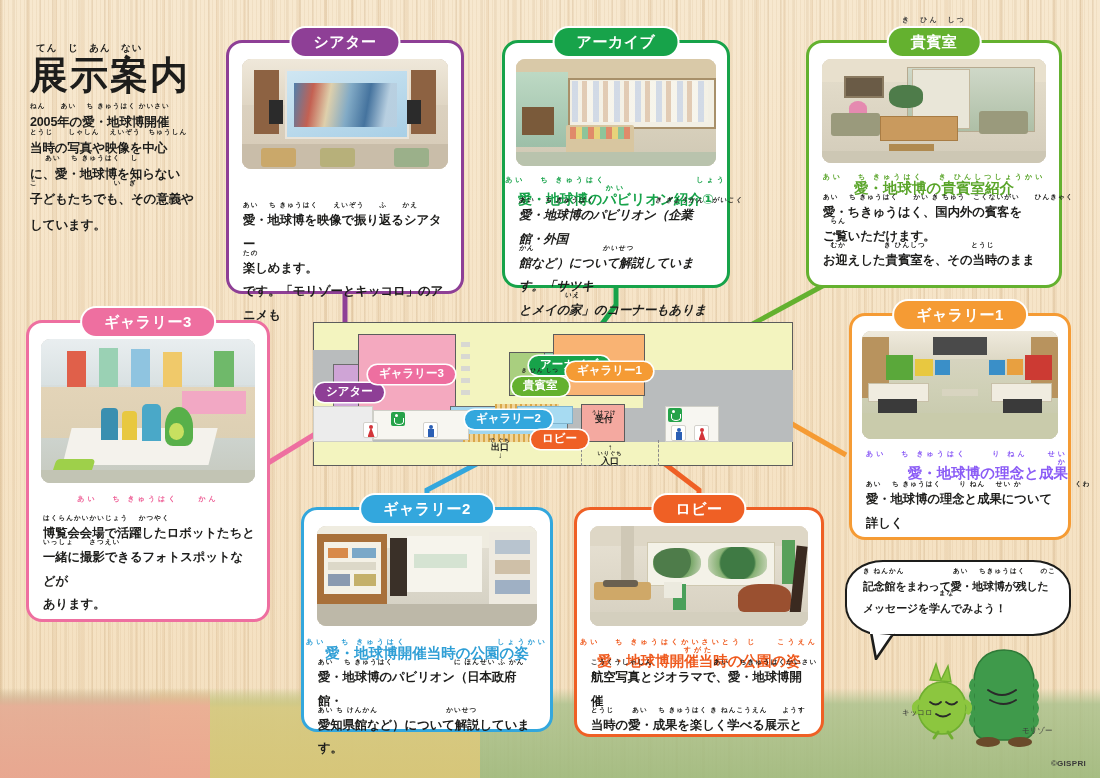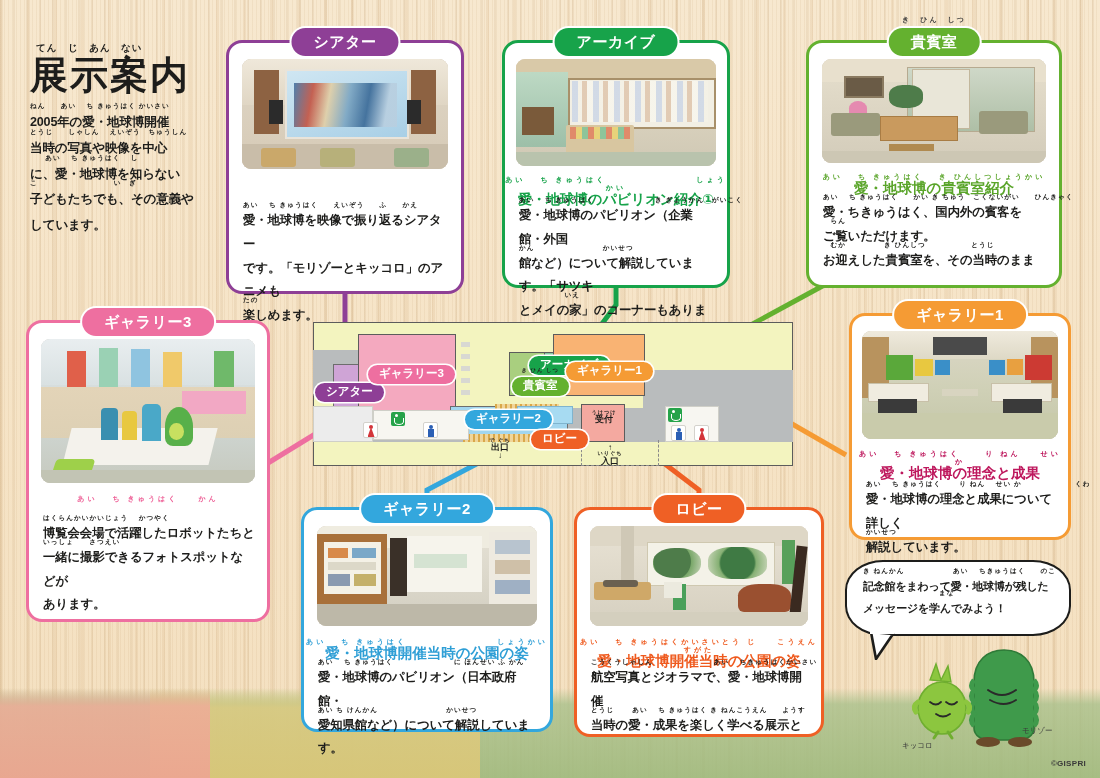--- a/index.html
+++ b/index.html
@@ -185,22 +185,22 @@
         <div style="position:absolute;left:13%;top:37%;width:7%;height:22%;background:#2b2b2b;"></div>
         <div style="position:absolute;right:13%;top:37%;width:7%;height:22%;background:#2b2b2b;"></div>
         <div style="position:absolute;left:0;bottom:0;width:100%;height:23%;background:#c9bda9;"></div>
         <div style="position:absolute;left:9%;bottom:2%;width:17%;height:17%;background:#caa86a;border-radius:3px;"></div>
         <div style="position:absolute;left:38%;bottom:2%;width:17%;height:17%;background:#b7b07a;border-radius:3px;"></div>
         <div style="position:absolute;right:9%;bottom:2%;width:17%;height:17%;background:#9bb08a;border-radius:3px;"></div>
       </div>
     </div>
     <div class="body" style="top:166px;">
         <div class="rbline"><div class="rb" style="position: absolute; left: 0px; top: -7px; font-size: 6.6px; letter-spacing: 1px; line-height: 1; white-space: nowrap;">あい　 ち きゅうはく　　えいぞう　　ふ　　かえ</div><span>愛・地球博を映像で振り返るシアター</span></div>
+        <div class="rbline"><div class="rb" style="position: absolute; left: 0px; top: -7px; font-size: 6.6px; letter-spacing: 1px; line-height: 1; white-space: nowrap;">たの</div><span>楽しめます。</span></div>
         <div class="rbline"><span>です。「モリゾーとキッコロ」のアニメも</span></div>
-        <div class="rbline"><div class="rb" style="position: absolute; left: 0px; top: -7px; font-size: 6.6px; letter-spacing: 1px; line-height: 1; white-space: nowrap;">たの</div><span>楽しめます。</span></div>
       </div>
   </div>
 
   <div class="card" id="card-archive" style="left:502px;top:40px;width:228px;height:248px;border:3px solid #17a34a;">
     <div class="pill" style="background:#17a34a;">
       <span class="ruby-top"></span>
       <span>アーカイブ</span>
     </div>
     <div class="photo" style="top:16px;width:200px;height:107px;">
       <div class="inner" style="background:linear-gradient(180deg,#e5dcc8 0%,#cfc8b4 100%);">
@@ -213,21 +213,21 @@
         <div style="position:absolute;left:25%;top:62%;width:34%;height:28%;background:#d8c6a0;border-radius:2px;"></div>
         <div style="position:absolute;left:27%;top:64%;width:30%;height:11%;background:
           repeating-linear-gradient(90deg,#e08a6a 0 6px,#e8d27a 6px 12px,#8ec49a 12px 18px);"></div>
         <div style="position:absolute;left:0;bottom:0;width:100%;height:13%;background:#b9c3ad;"></div>
       </div>
     </div>
     <div class="cap" style="top:133px;font-size:14px;color:#17a34a;">
       <span class="rb">あい　 ち きゅうはく　　　　　　　　　しょうかい</span>
       <span>愛・地球博のパビリオン紹介①</span>
     </div>
-    <div class="body" style="top:161px;">
+    <div class="body" style="top:161px;font-style:italic;">
         <div class="rbline"><div class="rb" style="position: absolute; left: 0px; top: -7px; font-size: 6.6px; letter-spacing: 1px; line-height: 1; white-space: nowrap;">あい　 ち きゅうはく　　　　　　　　き ぎょうかん　がいこく</div><span>愛・地球博のパビリオン（企業館・外国</span></div>
         <div class="rbline"><div class="rb" style="position: absolute; left: 0px; top: -7px; font-size: 6.6px; letter-spacing: 1px; line-height: 1; white-space: nowrap;">かん　　　　　　　　　かいせつ</div><span>館など）について解説しています。「サツキ</span></div>
         <div class="rbline"><div class="rb" style="position: absolute; left: 0px; top: -7px; font-size: 6.6px; letter-spacing: 1px; line-height: 1; white-space: nowrap;">　　　　　　いえ</div><span>とメイの家」のコーナーもあります。</span></div>
       </div>
   </div>
 
   <div class="card" id="card-vip" style="left:806px;top:40px;width:256px;height:248px;border:3px solid #64b12f;">
     <div class="pill" style="background:#64b12f;">
       <span class="ruby-top">き　ひん　しつ</span>
       <span>貴賓室</span>
@@ -311,27 +311,26 @@
         <div style="position:absolute;right:18%;top:26%;width:8%;height:15%;background:#e8a040;"></div>
         <div style="position:absolute;right:3%;top:22%;width:14%;height:23%;background:#cc3a33;"></div>
         <div style="position:absolute;left:3%;top:48%;width:30%;height:16%;background:#f0ece0;border:1px solid #c8c0a8;"></div>
         <div style="position:absolute;right:3%;top:48%;width:30%;height:16%;background:#f0ece0;border:1px solid #c8c0a8;"></div>
         <div style="position:absolute;left:8%;top:63%;width:20%;height:13%;background:#3a3a3a;"></div>
         <div style="position:absolute;right:8%;top:63%;width:20%;height:13%;background:#3a3a3a;"></div>
         <div style="position:absolute;left:41%;top:54%;width:18%;height:6%;background:#d8d4c0;"></div>
         <div style="position:absolute;left:0;bottom:0;width:100%;height:24%;background:#c9cbab;"></div>
       </div>
     </div>
-    <div class="cap" style="top:134px;font-size:14.5px;color:#be185d;">
+    <div class="cap" style="top:134px;font-size:14.5px;color:#8b5cf6;text-align:right;">
       <span class="rb">あい　 ち きゅうはく　　 り ねん　　せい か</span>
       <span>愛・地球博の理念と成果</span>
     </div>
     <div class="body" style="top:172px;">
         <div class="rbline"><div class="rb" style="position: absolute; left: 0px; top: -7px; font-size: 6.6px; letter-spacing: 1px; line-height: 1; white-space: nowrap;">あい　 ち きゅうはく　　 り ねん　 せい か　　　　　　　くわ</div><span>愛・地球博の理念と成果について詳しく</span></div>
-        <div class="rbline"><div class="rb" style="position: absolute; left: 0px; top: -7px; font-size: 6.6px; letter-spacing: 1px; line-height: 1; white-space: nowrap;">かいせつ</div><span>解説しています。</span></div>
       </div>
   </div>
 
   <div class="card" id="card-gallery2" style="left:301px;top:507px;width:252px;height:225px;border:3px solid #33a7dd;">
     <div class="pill" style="background:#33a7dd;">
       <span class="ruby-top"></span>
       <span>ギャラリー2</span>
     </div>
     <div class="photo" style="top:16px;width:220px;height:100px;">
       <div class="inner" style="background:linear-gradient(180deg,#e6e2d6 0%,#d2cec0 100%);">
@@ -507,17 +506,17 @@
       <path d="M30,40 L36,24 L41,40 L48,26 L51,42 Z" fill="#8cc63f" stroke="#6fae2f" stroke-width="1.4"></path>
       <ellipse cx="42" cy="68" rx="24" ry="26" fill="#8cc63f" stroke="#6fae2f" stroke-width="1.6"></ellipse>
       <path d="M18,62 q-6,4 -2,10" fill="none" stroke="#8cc63f" stroke-width="5" stroke-linecap="round"></path>
       <path d="M66,62 q6,4 2,10" fill="none" stroke="#8cc63f" stroke-width="5" stroke-linecap="round"></path>
       <path d="M30,62 q6,5 11,0" fill="none" stroke="#2a2a2a" stroke-width="1.8" stroke-linecap="round"></path>
       <path d="M46,62 q6,5 11,0" fill="none" stroke="#2a2a2a" stroke-width="1.8" stroke-linecap="round"></path>
       <path d="M36,74 q7,5 14,0" fill="none" stroke="#2a2a2a" stroke-width="1.8" stroke-linecap="round"></path>
       <path d="M38,92 l-4,6 M48,92 l4,6" stroke="#6fae2f" stroke-width="3" stroke-linecap="round"></path>
     </g>
   </svg>
-  <div class="mascot-name" style="left:902px;top:741px;text-align:center;">キッコロ</div>
+  <div class="mascot-name" style="left:902px;top:708px;text-align:center;">キッコロ</div>
   <div class="mascot-name" style="left:1022px;top:726px;">モリゾー</div>
 
   <div id="copyright">©GISPRI</div>
 </div>
 
 </body></html>

